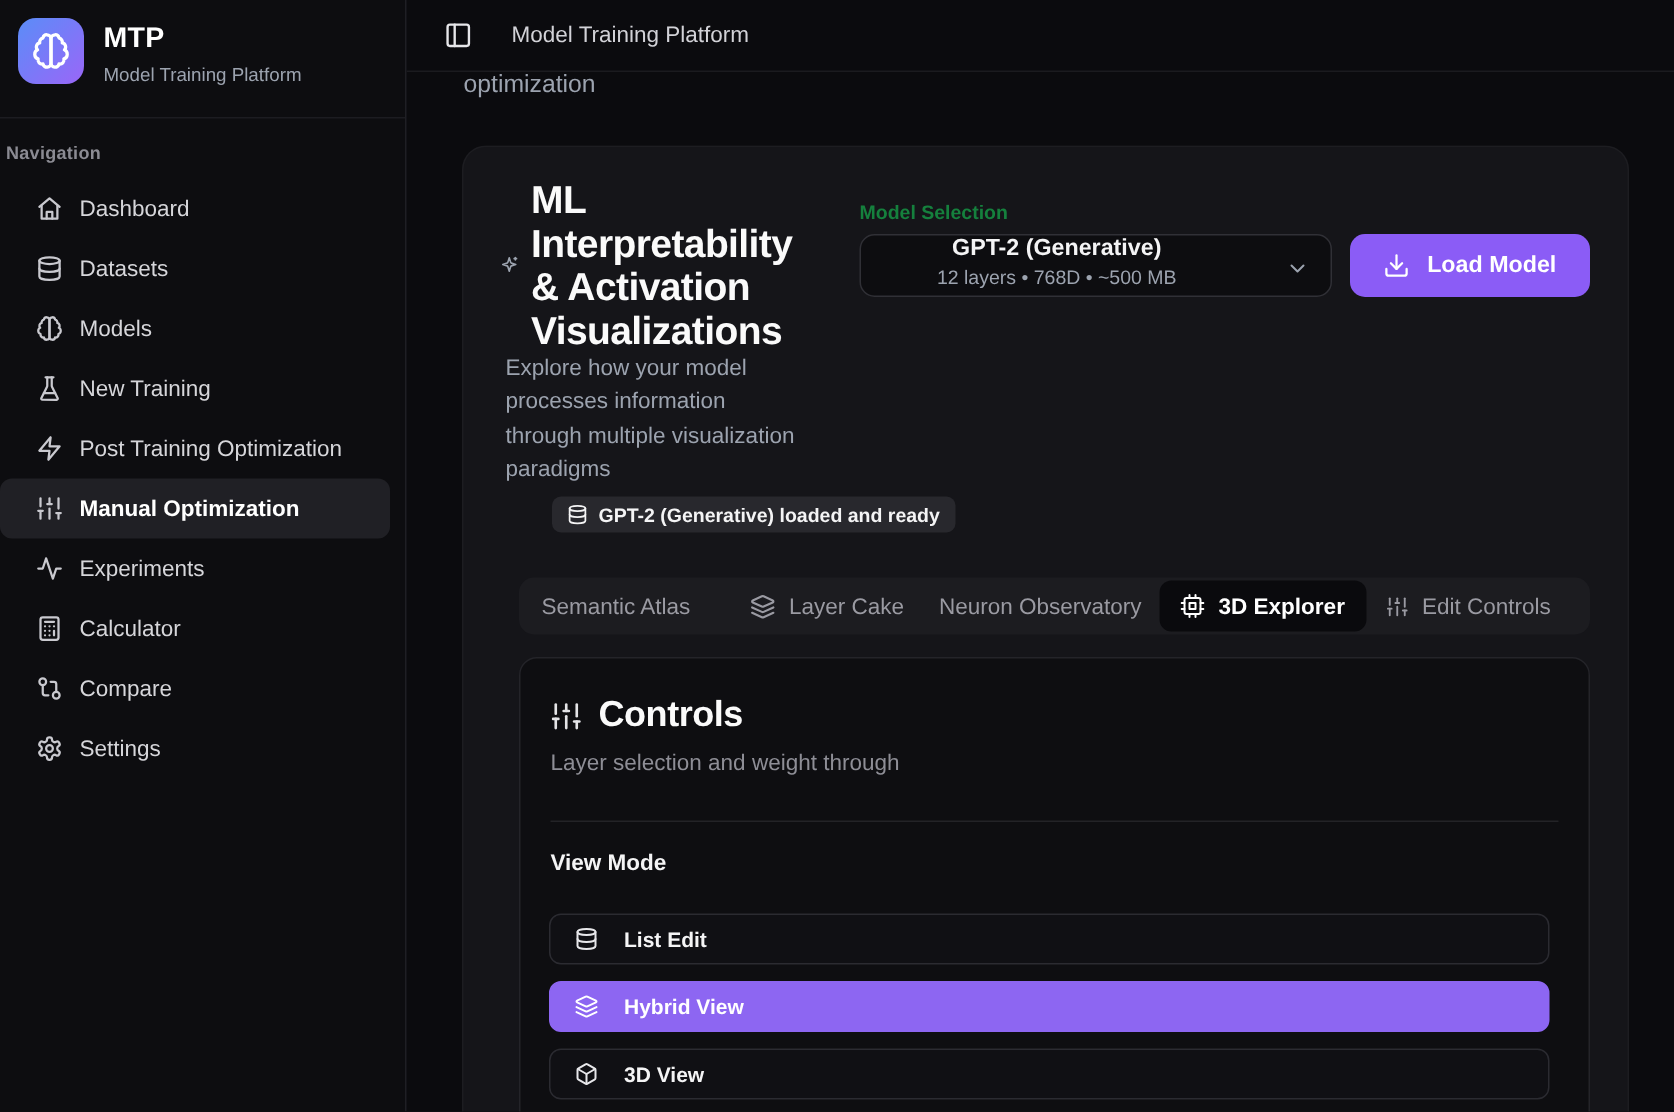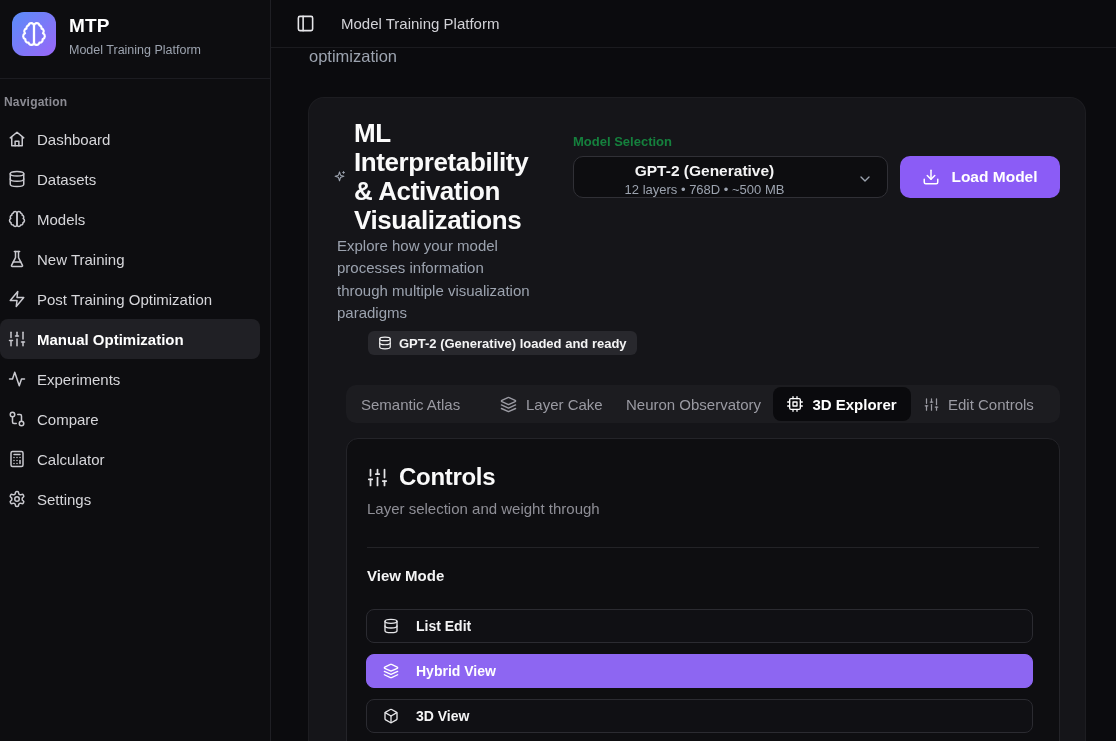--- a/index.html
+++ b/index.html
@@ -22,21 +22,21 @@
     width:44px; height:44px; border-radius:12px; flex:0 0 auto;
     background:linear-gradient(135deg,#5a8df8 0%,#9a66f8 100%);
     display:flex; align-items:center; justify-content:center; color:#fff;
   }
   .logo-name { font-size:19px; font-weight:700; color:#fff; margin-top:3px; letter-spacing:.2px; }
   .logo-sub { font-size:12.5px; color:#9ca3af; margin-top:6px; }
   .sidebar-divider { border-top:1px solid #1c1c21; margin-top:10px; }
   .nav-label { font-size:12px; color:#8b8b93; font-weight:600; padding:16px 0 10px 4px; letter-spacing:.2px; }
   .nav { padding:0 10px 0 0; }
   .nav-item {
-    display:flex; align-items:center; gap:11px; height:40px; padding:0 8px;
+    display:flex; align-items:center; gap:11px; height:40px; padding:0 24px;
     border-radius:8px; color:#d6d6da; font-size:15px; font-weight:500; cursor:pointer;
   }
   .nav-item .nicon { color:#c9c9cf; flex:0 0 auto; }
   .nav-item.active { background:#202025; color:#ffffff; font-weight:600; }
 
   
   .topbar {
     position:absolute; left:271px; top:0; width:845px; height:48px;
     background:#0b0b0e; border-bottom:1px solid #1b1b1f; z-index:5;
     display:flex; align-items:center; gap:26px; padding-left:25px;
@@ -60,21 +60,21 @@
   }
   .panel-subtitle {
     position:absolute; left:28px; top:137px; width:245px;
     font-size:15px; line-height:22.3px; color:#9ca3af; white-space:pre-line;
   }
 
   .model-label { position:absolute; left:264px; top:36px; font-size:13px; font-weight:700; color:#15803d; }
   .model-select {
     position:absolute; left:264px; top:58px; width:315px; height:42px;
     background:#0d0d10; border:1px solid #303036; border-radius:10px;
-    display:flex; flex-direction:column; align-items:center; justify-content:flex-end;
+    display:flex; flex-direction:column; align-items:center; justify-content:flex-start;
     padding-right:52px; cursor:pointer;
   }
   .model-select-name { font-size:15.5px; font-weight:700; color:#f4f4f5; }
   .model-select-meta { font-size:13px; color:#9ca3af; margin-top:2px; }
   .model-select .chev { position:absolute; right:14px; top:14px; color:#9ca3af; }
   .load-btn {
     position:absolute; left:591px; top:58px; width:160px; height:42px;
     background:#8b5cf6; border:none; border-radius:10px; cursor:pointer;
     display:flex; align-items:center; justify-content:center; gap:11px;
     color:#fff; font-size:15.5px; font-weight:700; font-family:inherit;
@@ -216,44 +216,44 @@
       <span class="nicon">
           <svg width="18" height="18" viewBox="0 0 24 24" fill="none" stroke="currentColor" stroke-width="2" stroke-linecap="round" stroke-linejoin="round">
             <path d="M22 12h-4l-3 9L9 3l-3 9H2"></path>
           </svg>
         </span>
       <span>Experiments</span>
     </div>
     <div class="nav-item">
       <span class="nicon">
           <svg width="18" height="18" viewBox="0 0 24 24" fill="none" stroke="currentColor" stroke-width="2" stroke-linecap="round" stroke-linejoin="round">
-            <circle cx="18" cy="18" r="3"></circle>
-            <circle cx="6" cy="6" r="3"></circle>
-            <path d="M13 6h3a2 2 0 0 1 2 2v7"></path>
-            <path d="M11 18H8a2 2 0 0 1-2-2V9"></path>
-          </svg>
-        </span>
-      <span>Compare</span>
-    </div>
-    <div class="nav-item">
-      <span class="nicon">
-          <svg width="18" height="18" viewBox="0 0 24 24" fill="none" stroke="currentColor" stroke-width="2" stroke-linecap="round" stroke-linejoin="round">
             <rect x="4" y="2" width="16" height="20" rx="2"></rect>
             <path d="M8 6h8"></path>
             <path d="M16 14v4"></path>
             <path d="M8 10h.01"></path>
             <path d="M12 10h.01"></path>
             <path d="M16 10h.01"></path>
             <path d="M8 14h.01"></path>
             <path d="M12 14h.01"></path>
             <path d="M8 18h.01"></path>
             <path d="M12 18h.01"></path>
           </svg>
         </span>
       <span>Calculator</span>
+    </div>
+    <div class="nav-item">
+      <span class="nicon">
+          <svg width="18" height="18" viewBox="0 0 24 24" fill="none" stroke="currentColor" stroke-width="2" stroke-linecap="round" stroke-linejoin="round">
+            <circle cx="18" cy="18" r="3"></circle>
+            <circle cx="6" cy="6" r="3"></circle>
+            <path d="M13 6h3a2 2 0 0 1 2 2v7"></path>
+            <path d="M11 18H8a2 2 0 0 1-2-2V9"></path>
+          </svg>
+        </span>
+      <span>Compare</span>
     </div>
     <div class="nav-item">
       <span class="nicon">
           <svg width="18" height="18" viewBox="0 0 24 24" fill="none" stroke="currentColor" stroke-width="2" stroke-linecap="round" stroke-linejoin="round">
             <path d="M12.22 2h-.44a2 2 0 0 0-2 2v.18a2 2 0 0 1-1 1.73l-.43.25a2 2 0 0 1-2 0l-.15-.08a2 2 0 0 0-2.73.73l-.22.38a2 2 0 0 0 .73 2.73l.15.1a2 2 0 0 1 1 1.72v.51a2 2 0 0 1-1 1.74l-.15.09a2 2 0 0 0-.73 2.73l.22.38a2 2 0 0 0 2.73.73l.15-.08a2 2 0 0 1 2 0l.43.25a2 2 0 0 1 1 1.73V20a2 2 0 0 0 2 2h.44a2 2 0 0 0 2-2v-.18a2 2 0 0 1 1-1.73l.43-.25a2 2 0 0 1 2 0l.15.08a2 2 0 0 0 2.73-.73l.22-.39a2 2 0 0 0-.73-2.73l-.15-.08a2 2 0 0 1-1-1.74v-.5a2 2 0 0 1 1-1.74l.15-.09a2 2 0 0 0 .73-2.73l-.22-.38a2 2 0 0 0-2.73-.73l-.15.08a2 2 0 0 1-2 0l-.43-.25a2 2 0 0 1-1-1.73V4a2 2 0 0 0-2-2z"></path>
             <circle cx="12" cy="12" r="3"></circle>
           </svg>
         </span>
       <span>Settings</span>
     </div>

